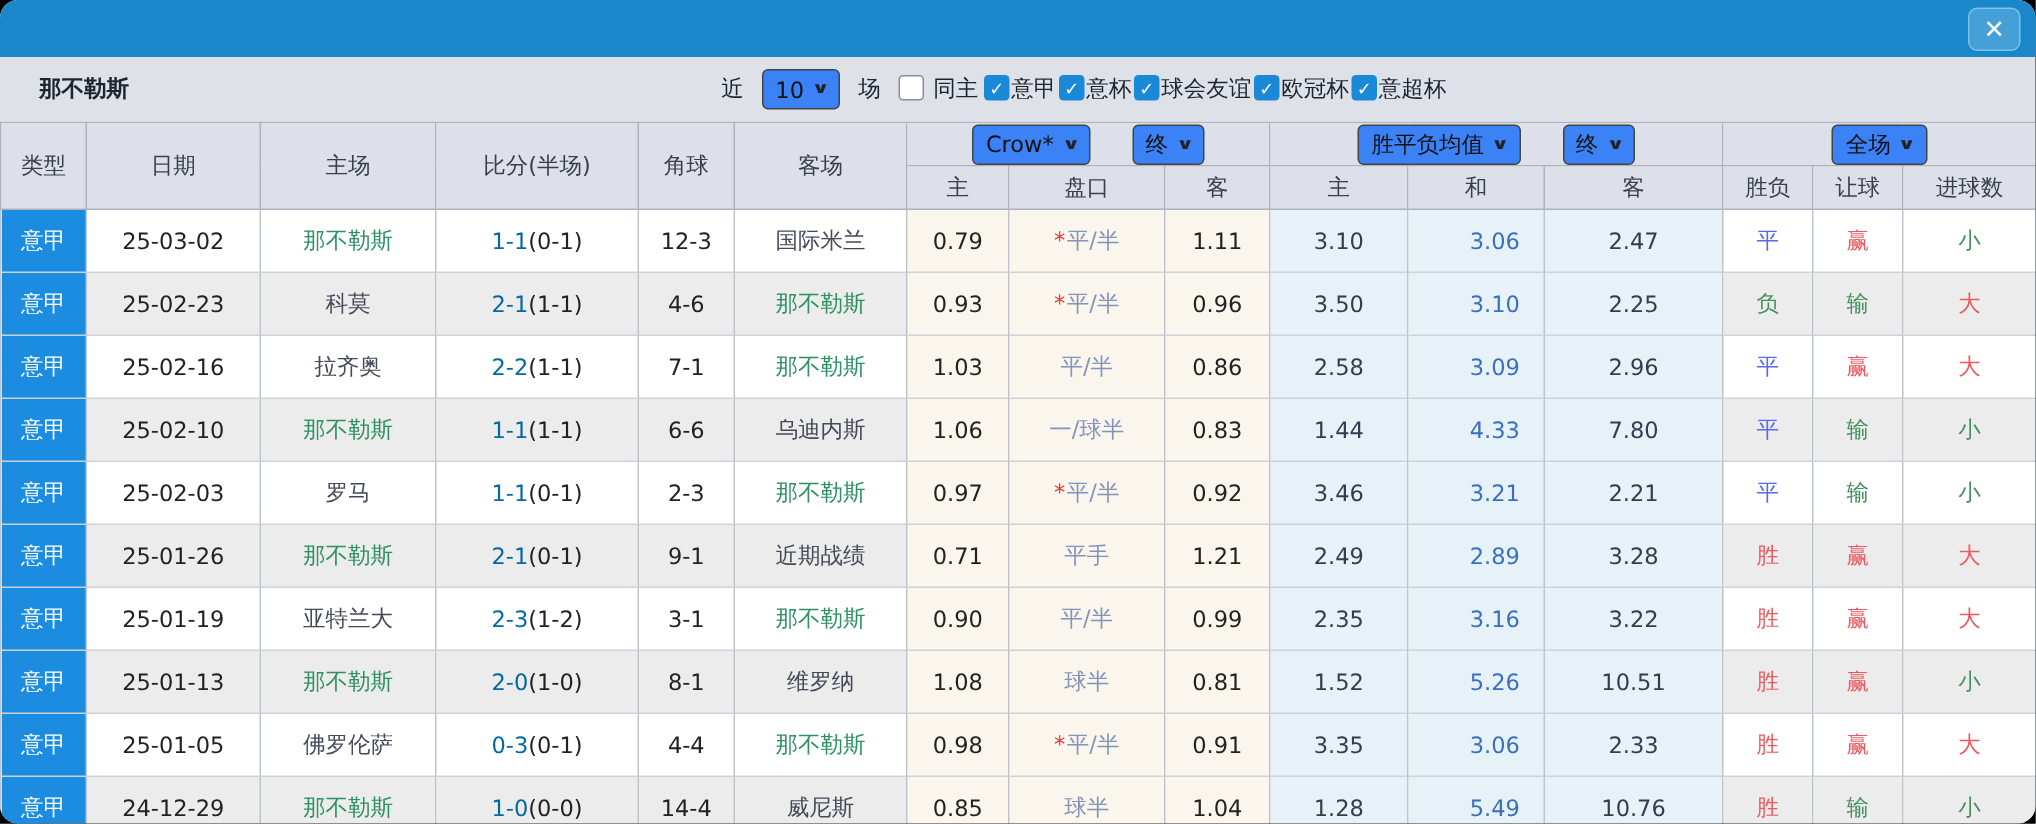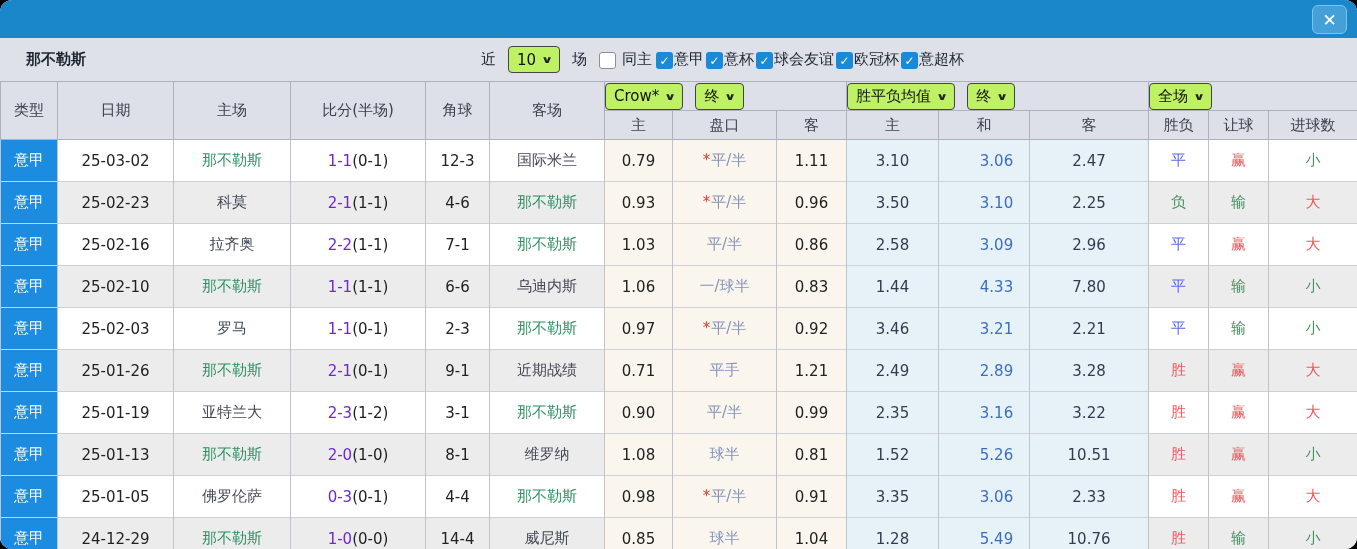--- a/index.html
+++ b/index.html
@@ -13,42 +13,42 @@
   .radio-opt{display:flex;align-items:center;gap:5px;font-size:15px;cursor:pointer;}
   .radio-circle{border-radius:50%;display:inline-block;}
   .radio-circle.sel{width:14px;height:14px;background:#fff;}
   .radio-circle.unsel{width:9px;height:9px;border:3px solid #fff;background:transparent;}
   .close-btn{position:absolute;right:10px;top:5px;width:33px;height:27px;background:#45a0d8;border:1px solid #7fc2e8;border-radius:6px;color:#fff;display:flex;align-items:center;justify-content:center;font-size:17px;font-weight:bold;cursor:pointer;}
 
   
   .filterbar{flex:0 0 43px;background:#dee1e8;position:relative;display:flex;align-items:center;font-size:15px;color:#1c2430;}
   .team-name{position:absolute;left:26px;font-weight:bold;font-size:15px;color:#1c2430;}
   .filters{margin:0 auto;transform:translateX(44px);display:flex;align-items:center;gap:4px;}
-  .sel-ctl{display:inline-flex;align-items:center;justify-content:center;gap:7px;background:#bef264;border:1.5px solid #444;border-radius:4px;height:25px;padding:0 8px;font-size:15px;color:#111;cursor:pointer;white-space:nowrap;}
+  .sel-ctl{display:inline-flex;align-items:center;justify-content:center;gap:7px;background:#3b82f6;border:1.5px solid #444;border-radius:4px;height:25px;padding:0 8px;font-size:15px;color:#111;cursor:pointer;white-space:nowrap;}
   .chev{font-size:10px;font-weight:bold;transform:scaleX(1.5);color:#222;}
-  .filter-item{display:inline-flex;align-items:flex-end;gap:1px;cursor:pointer;}
+  .filter-item{display:inline-flex;align-items:flex-start;gap:1px;cursor:pointer;}
   .cb{display:inline-flex;align-items:center;justify-content:center;border-radius:3px;}
   .cb.on{width:17px;height:17px;background:#1a89d8;color:#fff;font-size:12px;font-weight:bold;}
   .cb.off{width:15px;height:15px;background:#fff;border:1px solid #8a8f99;}
   .gap-sm{width:4px;}
 
   
   table{border-collapse:collapse;table-layout:fixed;width:1357px;}
   th,td{padding:0;text-align:center;overflow:hidden;white-space:nowrap;}
   thead th{background:#dde0e8;font-weight:normal;color:#3a3f4e;font-size:15px;border:1px solid #aeb2bd;}
   thead tr{height:29px;}
-  .hdr-controls{display:flex;align-items:center;gap:12px;}
+  .hdr-controls{display:flex;align-items:center;justify-content:center;gap:28px;}
   tbody td{height:41px;font-size:15px;color:#222;border-right:1px solid #bfc3cc;border-left:1px solid #bfc3cc;border-top:1px solid #cdd1d8;background:#fff;}
   tbody tr:nth-child(even) td{background:#ececec;}
   td.c-league{background:#1b8ce0 !important;color:#fff;}
   td.c-cream{background:#faf6ee !important;}
   td.c-blue{background:#e7f1f8 !important;}
   .team-self{color:#2e9163;}
   .team-other{color:#454a58;}
-  .score-main{color:#6d28d9;}
+  .score-main{color:#0369a1;}
   .half{color:#222;}
   .line{color:#8593b8;margin-top:16px;}
   .star{color:#e53935;margin-right:1px;}
   .avg-num{color:#333c4e;}
   td.avg-draw{color:#3a6fc0;padding-left:25px;}
   td.res-red{color:#ea5a5f;}
   td.res-green{color:#43915f;}
   td.res-blue{color:#5b68ee;}
 </style>
 </head>

